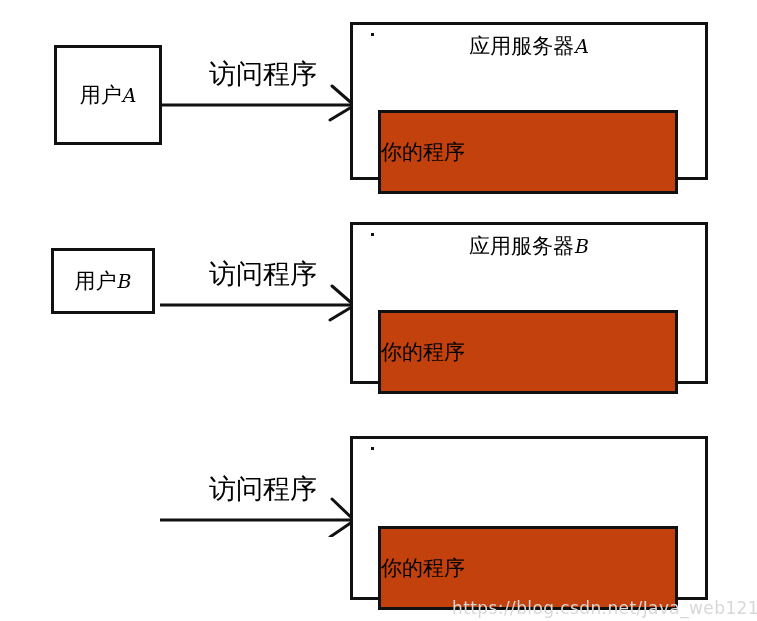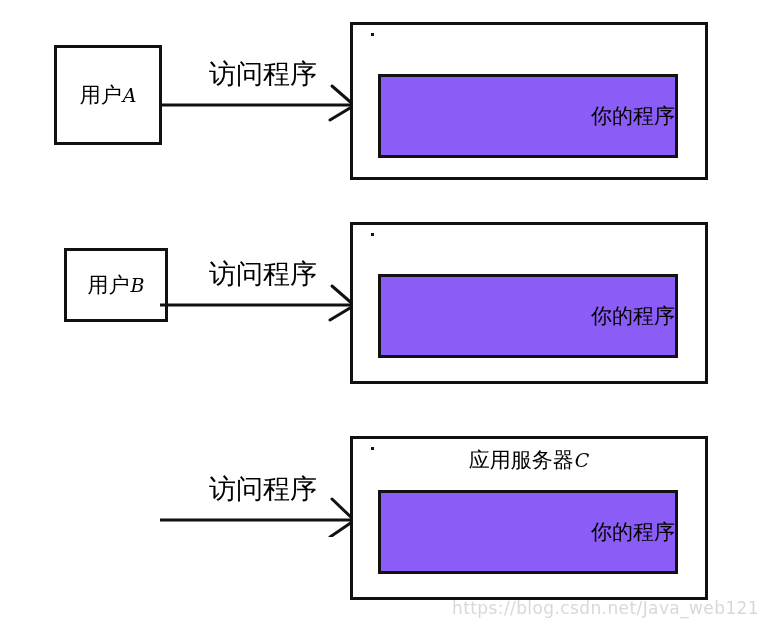--- a/index.html
+++ b/index.html
@@ -86,24 +86,25 @@
     width: 100%;
     text-align: center;
     font-size: 21px;
     line-height: 1;
     white-space: nowrap;
   }
   .inner-box {
     position: absolute;
     box-sizing: border-box;
     border: 3px solid #111111;
-    background: #8b5cf6;
+    background: #c2410c;
     display: flex;
     align-items: center;
-    justify-content: flex-end;
+    justify-content: flex-start;
+    margin-top: 36px;
   }
   .inner-label {
     font-size: 21px;
     line-height: 1;
     white-space: nowrap;
   }
 
   
   .watermark {
     position: absolute;
@@ -133,68 +134,71 @@
       <svg width="200" height="60" viewBox="0 0 200 60">
         <path d="M0,43 L192,43" stroke="#111111" stroke-width="3" fill="none"></path>
         <path d="M172,24 L195,44" stroke="#111111" stroke-width="3" fill="none" stroke-linecap="round"></path>
         <path d="M170,58 L195,43" stroke="#111111" stroke-width="3" fill="none" stroke-linecap="round"></path>
       </svg>
     </div>
     <div class="arrow-label" style="left:209px; top:60px;">访问程序</div>
 
     <div class="server-box" style="left:350px; top:22px; width:358px; height:158px;">
       <span class="server-dot"></span>
+      <div class="server-title">
+        <span>应用服务器</span><span class="suffix">A</span>
+      </div>
       <div class="inner-box" style="left:25px; top:49px; width:300px; height:84px;">
         <div class="inner-label">你的程序</div>
       </div>
     </div>
   </div>
 
   <div class="row" style="top:210px;height:200px;">
 
-    <div class="user-box" style="left:64px; top:38px; width:104px; height:74px;">
+    <div class="user-box" style="left:51px; top:38px; width:104px; height:66px;">
       <div class="user-label">
         <span>用户</span><span class="suffix">B</span>
       </div>
     </div>
 
     <div class="arrow-wrap" style="left:160px; top:52px; width:200px; height:60px;">
       <svg width="200" height="60" viewBox="0 0 200 60">
         <path d="M0,43 L192,43" stroke="#111111" stroke-width="3" fill="none"></path>
         <path d="M172,24 L195,44" stroke="#111111" stroke-width="3" fill="none" stroke-linecap="round"></path>
         <path d="M170,58 L195,43" stroke="#111111" stroke-width="3" fill="none" stroke-linecap="round"></path>
       </svg>
     </div>
     <div class="arrow-label" style="left:209px; top:50px;">访问程序</div>
 
     <div class="server-box" style="left:350px; top:12px; width:358px; height:162px;">
       <span class="server-dot"></span>
+      <div class="server-title">
+        <span>应用服务器</span><span class="suffix">B</span>
+      </div>
       <div class="inner-box" style="left:25px; top:49px; width:300px; height:84px;">
         <div class="inner-label">你的程序</div>
       </div>
     </div>
   </div>
 
   <div class="row" style="top:420px;height:201px;">
 
 
     <div class="arrow-wrap" style="left:160px; top:57px; width:200px; height:60px;">
       <svg width="200" height="60" viewBox="0 0 200 60">
         <path d="M0,43 L192,43" stroke="#111111" stroke-width="3" fill="none"></path>
         <path d="M172,22 L195,44" stroke="#111111" stroke-width="3" fill="none" stroke-linecap="round"></path>
         <path d="M170,60 L195,43" stroke="#111111" stroke-width="3" fill="none" stroke-linecap="round"></path>
       </svg>
     </div>
     <div class="arrow-label" style="left:209px; top:55px;">访问程序</div>
 
     <div class="server-box" style="left:350px; top:16px; width:358px; height:164px;">
       <span class="server-dot"></span>
-      <div class="server-title">
-        <span>应用服务器</span><span class="suffix">C</span>
-      </div>
       <div class="inner-box" style="left:25px; top:51px; width:300px; height:84px;">
         <div class="inner-label">你的程序</div>
       </div>
     </div>
   </div>
 
   <div class="watermark">https://blog.csdn.net/Java_web12138667</div>
 
 </div>
 

